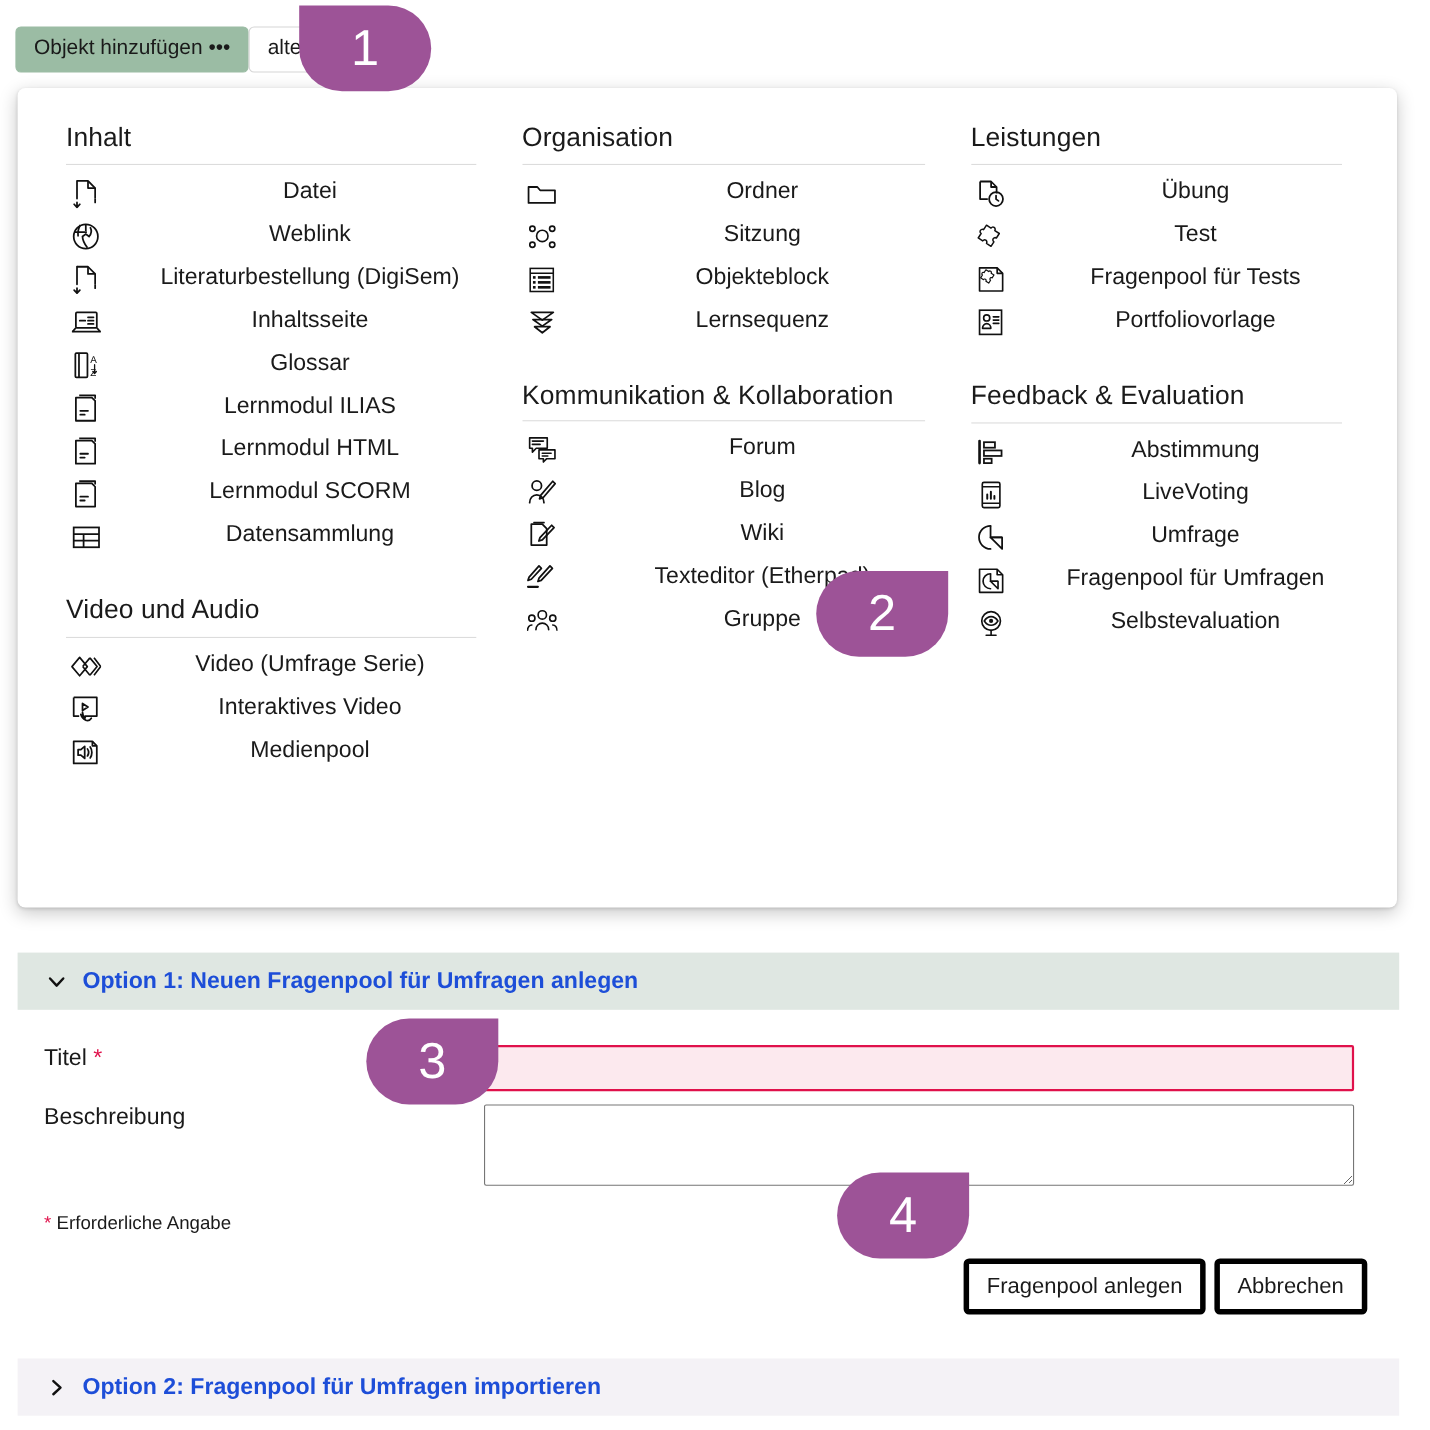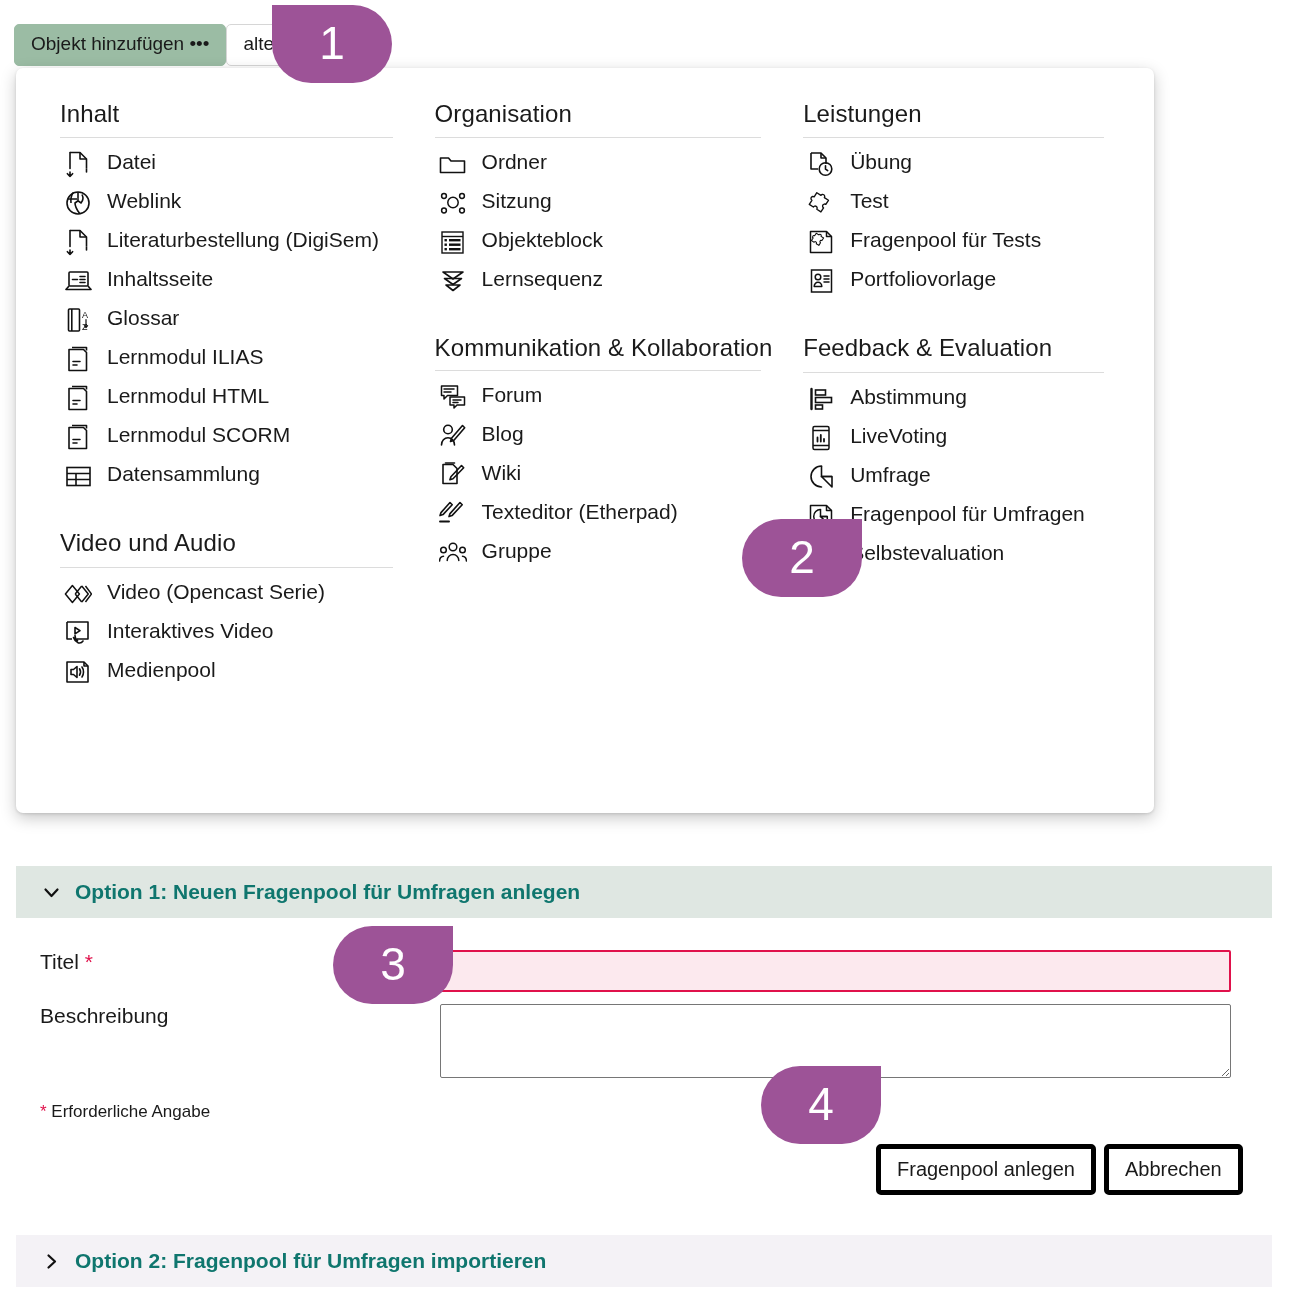--- a/index.html
+++ b/index.html
@@ -34,22 +34,22 @@
     font-size: 19px;
     color: #1a1a1a;
     line-height: 1.1;
     white-space: nowrap;
     cursor: pointer;
   }
 
   
   .dropdown {
     position: absolute;
-    left: 16px; top: 68px;
-    width: 1138px; height: 745px;
+    left: 16px; top: 80px;
+    width: 1254px; height: 745px;
     background: #ffffff;
     border-radius: 7px;
     box-shadow: 0 5px 16px rgba(0,0,0,0.22), 0 1px 3px rgba(0,0,0,0.12);
     padding: 32px 26px 0 26px;
   }
   .cols { display: flex; }
   .col { position: relative; }
   .col-1 { width: 437px; }
   .col-2 { width: 430px; }
   .col-3 { width: 400px; }
@@ -68,38 +68,39 @@
 
   .item {
     display: flex;
     align-items: flex-start;
     gap: 15px;
     padding: 5px 0 5px 22px;
     font-size: 21px;
     line-height: 1.24;
     color: #1a1a1a;
     cursor: pointer;
+    text-align: center;
   }
   .item .ico {
     flex: 0 0 28px;
     width: 28px; height: 28px;
     display: inline-flex; align-items: center; justify-content: center;
     margin-top: 1px;
   }
   .item .ico svg { display: block; }
   .item .lbl { flex: 1 1 auto; }
 
   
   .formarea { position: absolute; left: 16px; top: 866px; width: 1256px; }
   .acc-head {
     background: #dfe7e2;
     height: 52px;
     display: flex; align-items: center; gap: 14px;
     padding-left: 26px;
-    font-size: 21px; font-weight: 700; color: #0f766e;
+    font-size: 21px; font-weight: 700; color: #1d4ed8;
     cursor: pointer;
   }
   .acc-head.collapsed { background: #f4f2f6; }
   .chev { display: inline-block; width: 19px; height: 19px; }
   .chev svg { display: block; }
 
   .frow { display: flex; align-items: flex-start; }
   .flabel { width: 424px; font-size: 21px; color: #1a1a1a; padding-left: 24px; }
   .req { color: #e0114b; }
   .fctrl { flex: 1 1 auto; padding-right: 8px; }
@@ -290,21 +291,21 @@
 
         <div class="item">
           <span class="ico">
             <svg width="30" height="22" viewBox="0 0 30 22" fill="none" stroke="#111" stroke-width="1.6">
               <path d="M9 2l7.5 9L9 20 1.5 11z" stroke-linejoin="round"></path>
               <path d="M12 11L19 2.5M12 11l7 8.5" stroke-linejoin="round"></path>
               <path d="M19 2.5L26 11l-7 8.5" stroke-linejoin="round"></path>
               <path d="M23 2.5L29.5 11 23 19.5" stroke-linejoin="round"></path>
             </svg>
           </span>
-          <span class="lbl">Video (Opencast Serie)</span>
+          <span class="lbl">Video (Umfrage Serie)</span>
         </div>
 
         <div class="item">
           <span class="ico">
             <svg width="27" height="25" viewBox="0 0 27 25" fill="none" stroke="#111" stroke-width="1.6">
               <path d="M2 2h21v17H12" stroke-linejoin="round"></path>
               <path d="M2 2v17h5" stroke-linejoin="round"></path>
               <path d="M10 7.5l5 3.2-5 3.2z" stroke-linejoin="round"></path>
               <path d="M10 15.5c0 2 1 4 2.5 5M8.5 17.5c.7 2.2 2.3 4.2 4.6 5.3M13 22.8c2 .6 4-.2 5-1.8" stroke-linecap="round"></path>
             </svg>

